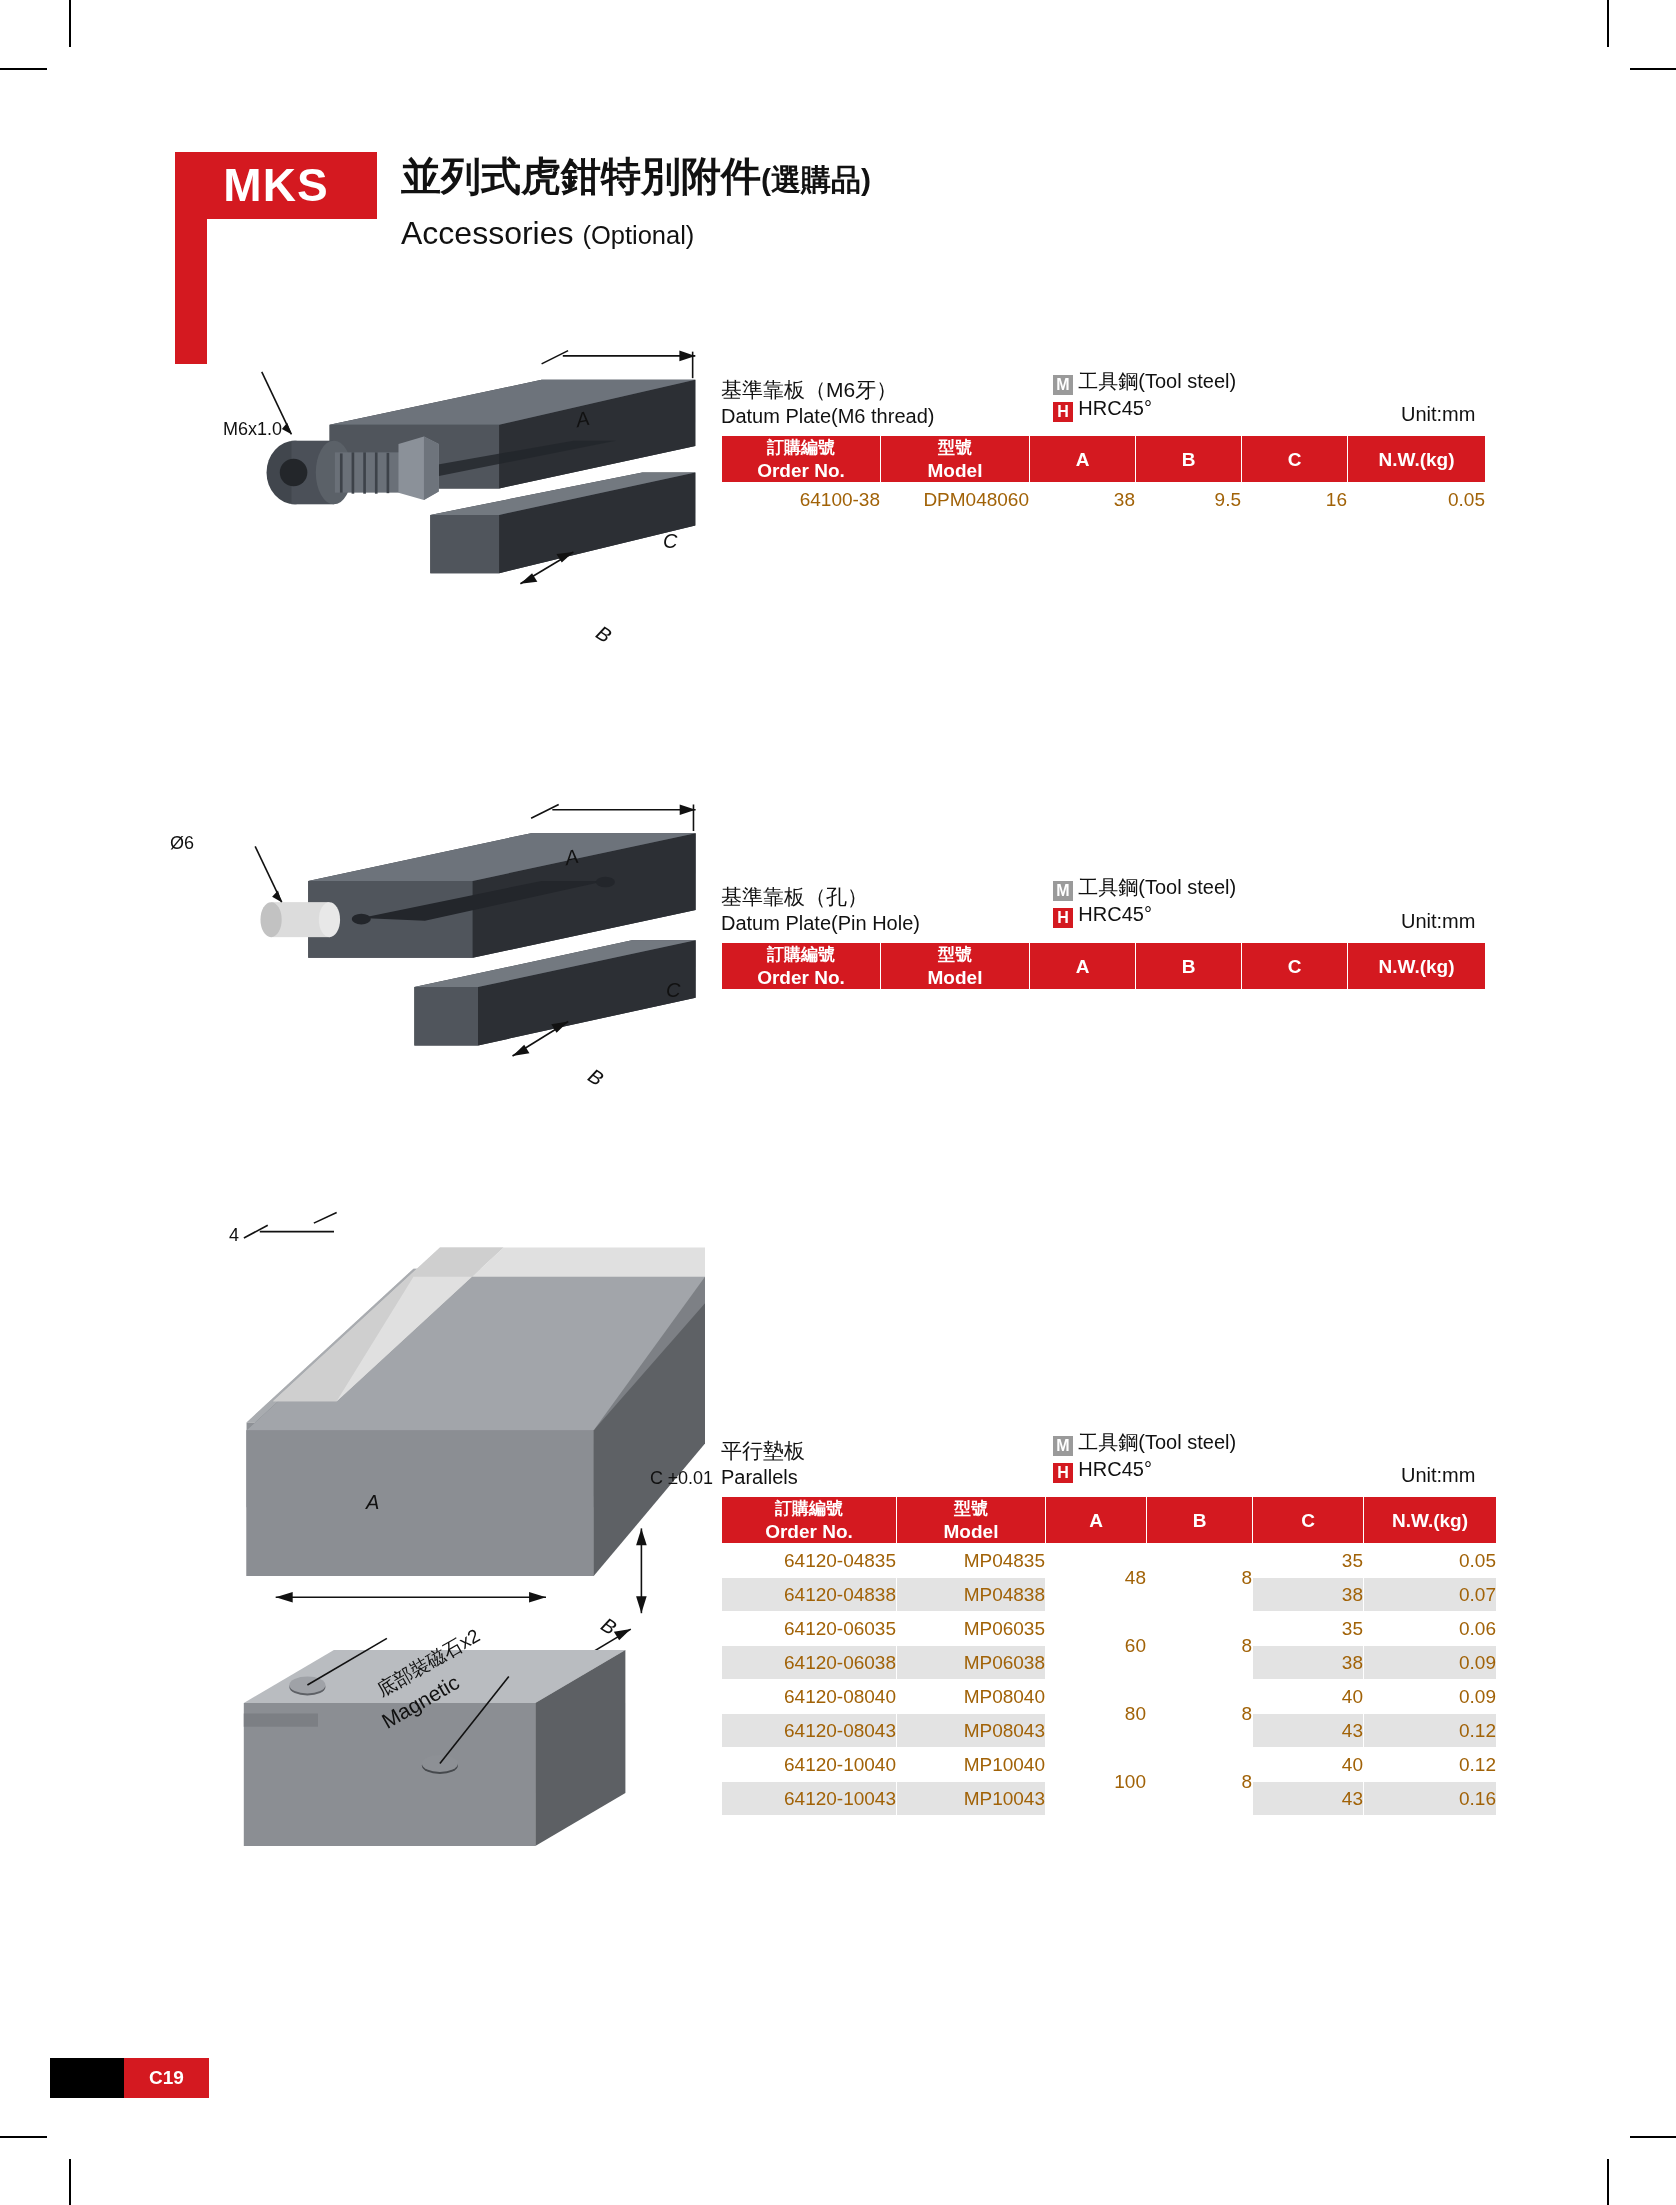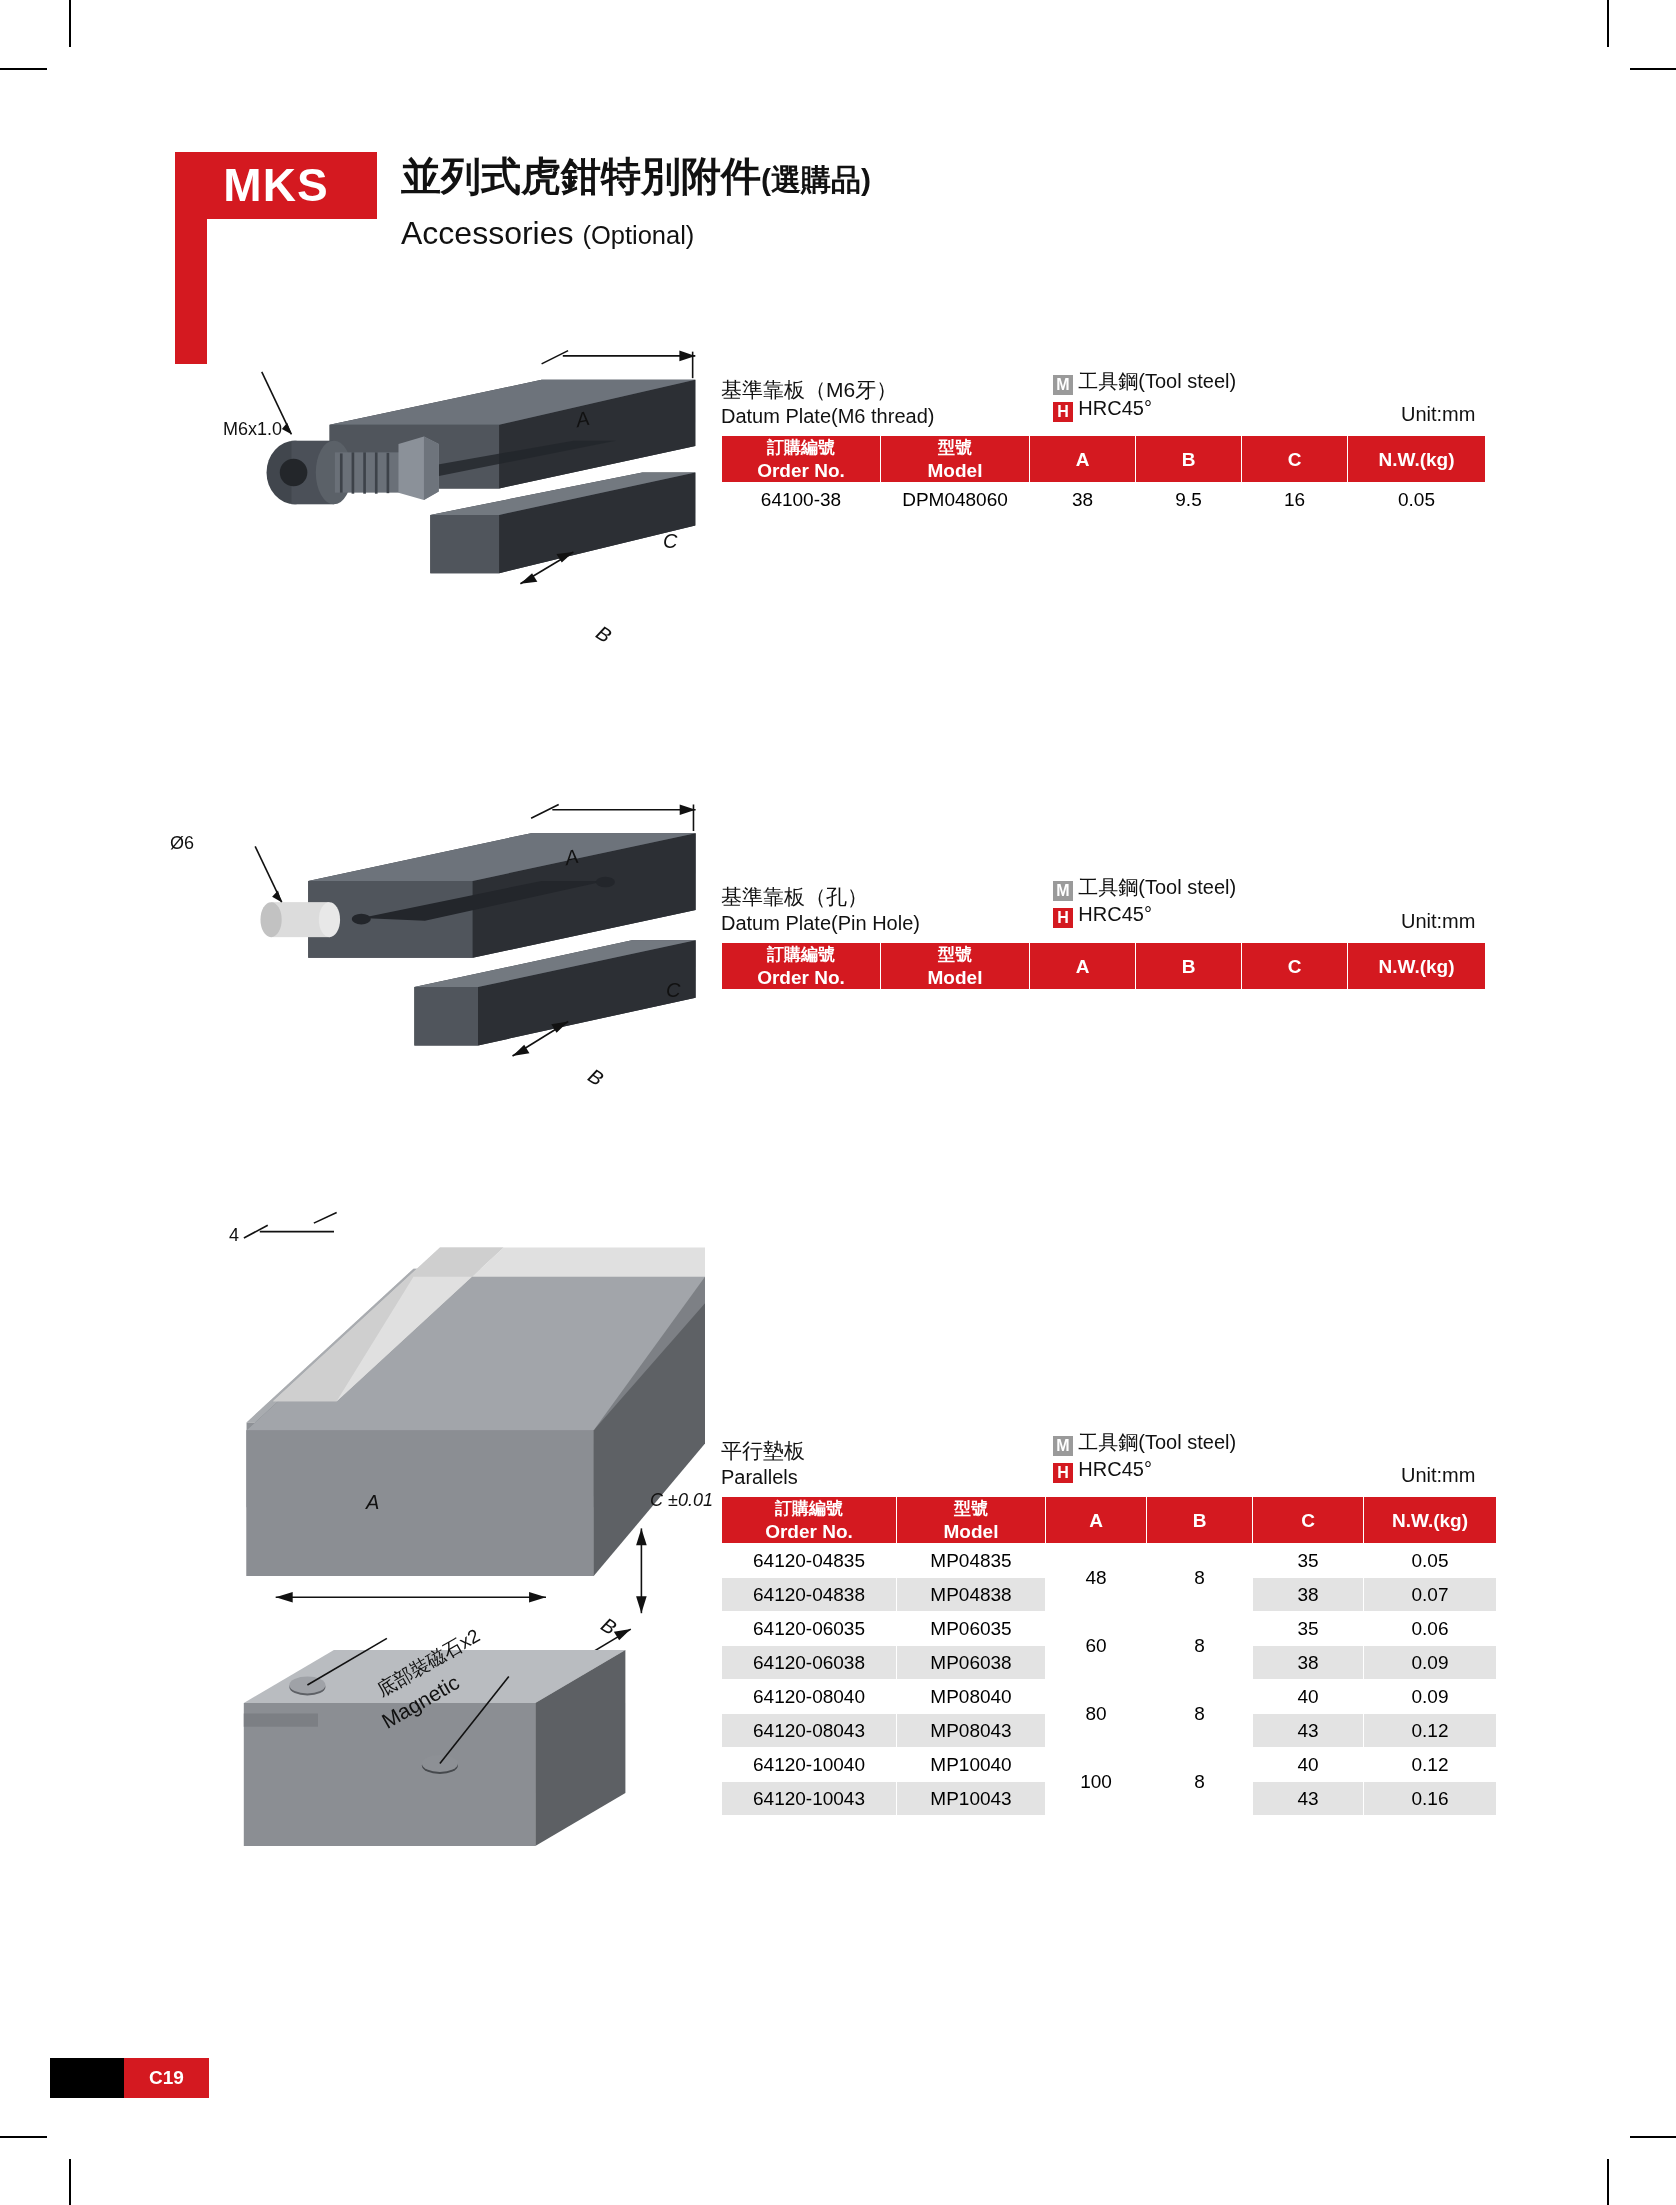--- a/index.html
+++ b/index.html
@@ -147,25 +147,25 @@
     color: #ffffff;
     font-weight: bold;
     text-align: center;
     border: 1.1px solid #ffffff;
     padding: 0;
     line-height: 23px;
   }
   table.spec th .cn { display: block; font-size: 17px; }
   table.spec th .en { display: block; font-size: 19px; }
   table.spec td {
-    text-align: center;
+    text-align: right;
     border: 1.1px solid #ffffff;
     padding: 0;
     height: 33px;
-    color: #000000;
+    color: #a16207;
     background: #ffffff;
   }
   table.spec tr.alt td { background: #e3e3e3; }
   table.spec td.shade { background: #e3e3e3; }
 
   
   .footer-tab {
     position: absolute;
     left: 50px;
     top: 2058px;
@@ -449,21 +449,21 @@
     <polygon points="880,600 870,632 890,632" fill="#111"></polygon>
     <polygon points="880,760 870,728 890,728" fill="#111"></polygon>
 
     <line x1="860" y1="790" x2="760" y2="850" stroke="#111" stroke-width="3"></line>
     <polygon points="860,790 828,795 838,811" fill="#111"></polygon>
   </svg>
 </div>
 <div class="dlabel" style="left:229px;top:1225px;">4</div>
 <div class="dlabel ital" style="left:366px;top:1491px;">A</div>
 <div class="dlabel ital" style="left:602px;top:1615px;transform:rotate(32deg);">B</div>
-<div class="dlabel" style="left:650px;top:1468px;font-style:italic;margin-top:22px;">
+<div class="dlabel" style="left:650px;top:1468px;">
   <span>C ±0.01</span>
 </div>
 
 <div class="block" style="left:212px;top:1634px;width:477px;height:297px;">
   <svg width="477" height="297" viewBox="0 0 900 560">
 
     <polygon points="60,130 230,30 780,30 610,130" fill="#b9bcc0"></polygon>
 
     <polygon points="60,130 610,130 610,400 60,400" fill="#8b8e93"></polygon>
 

